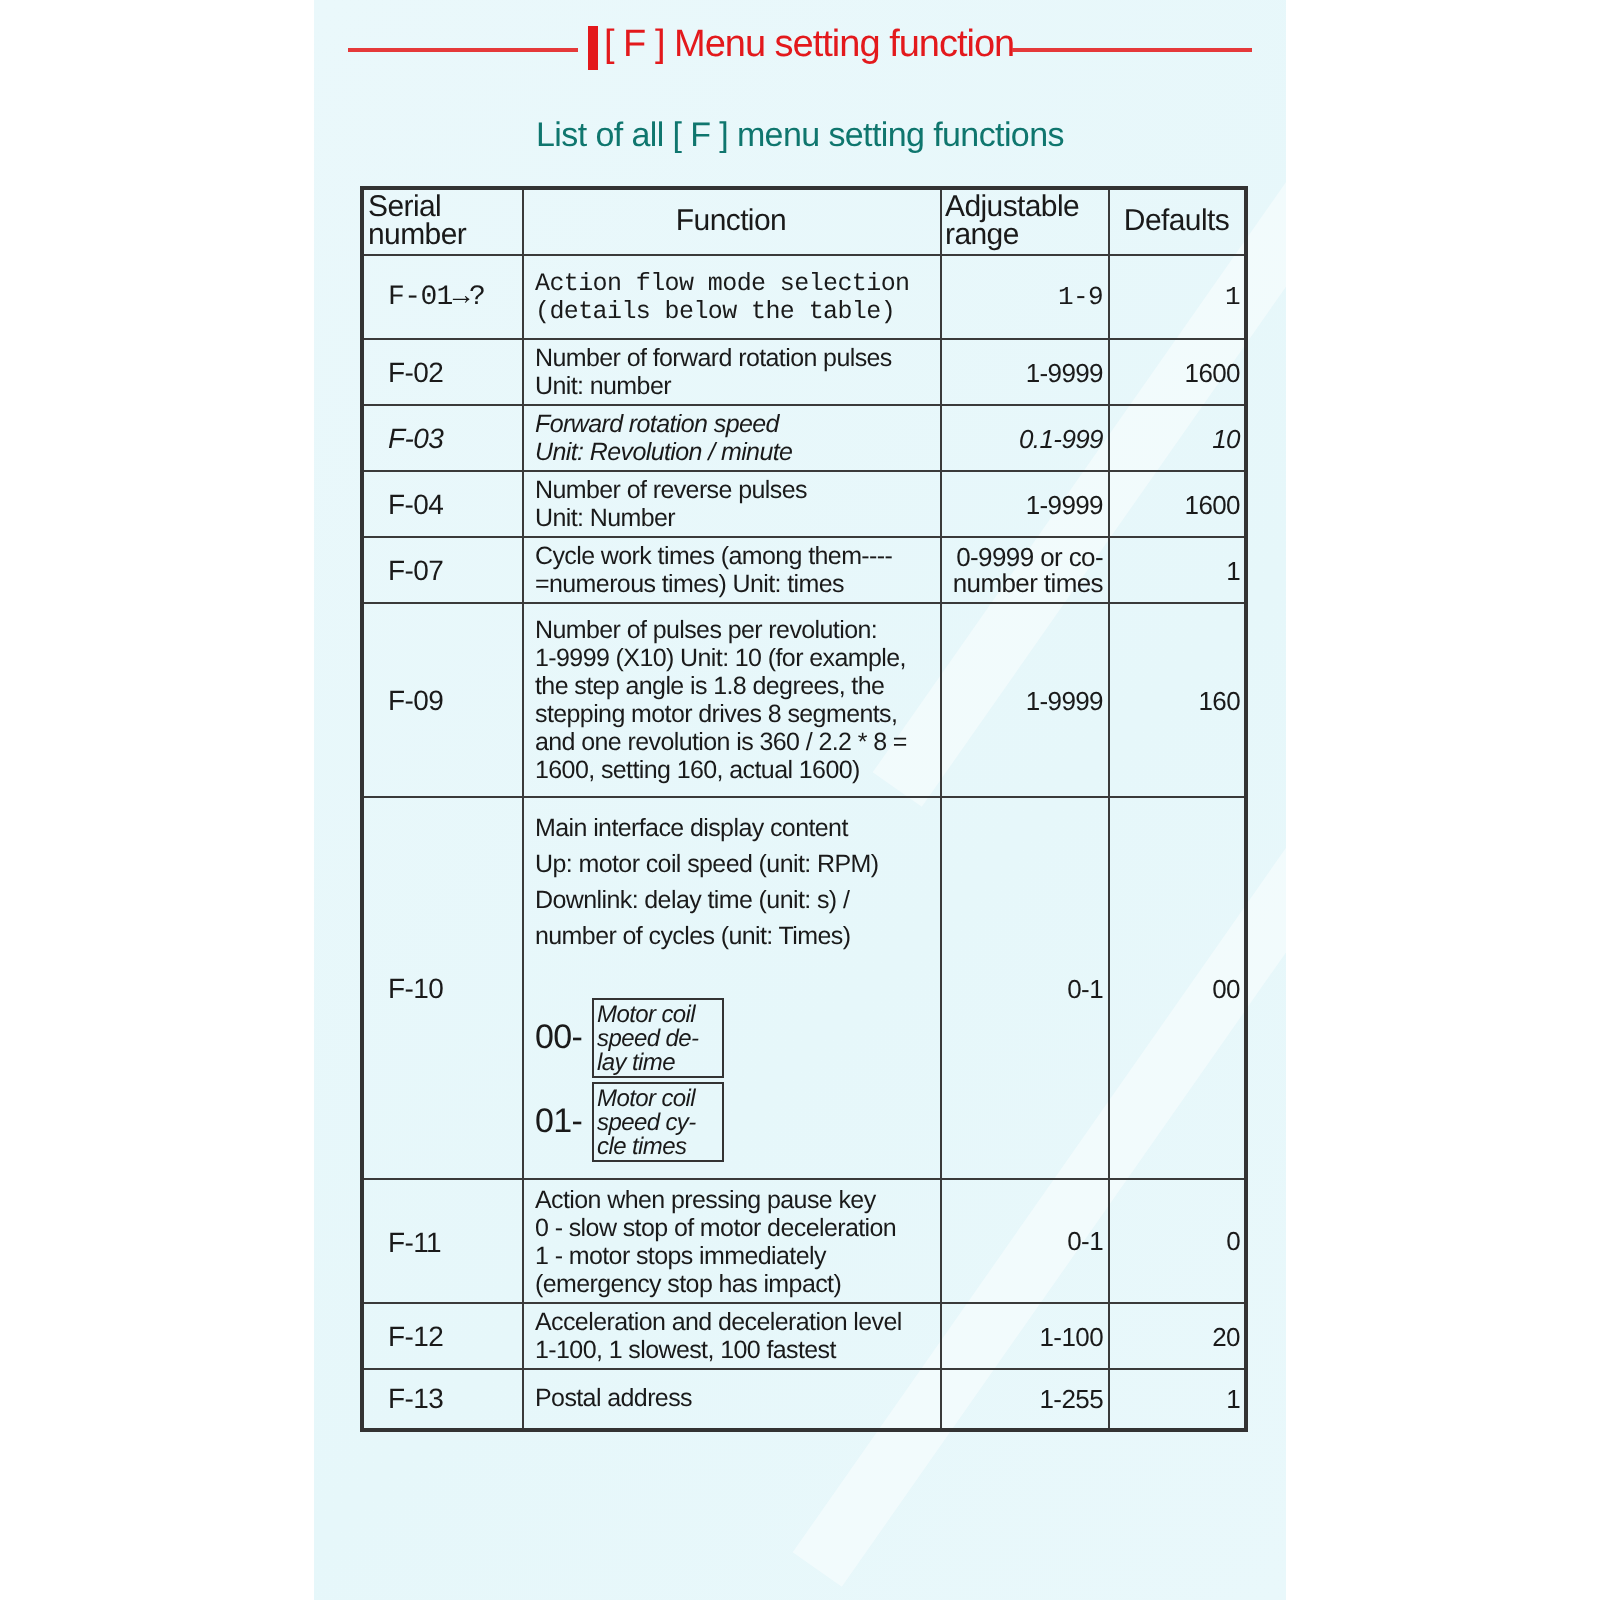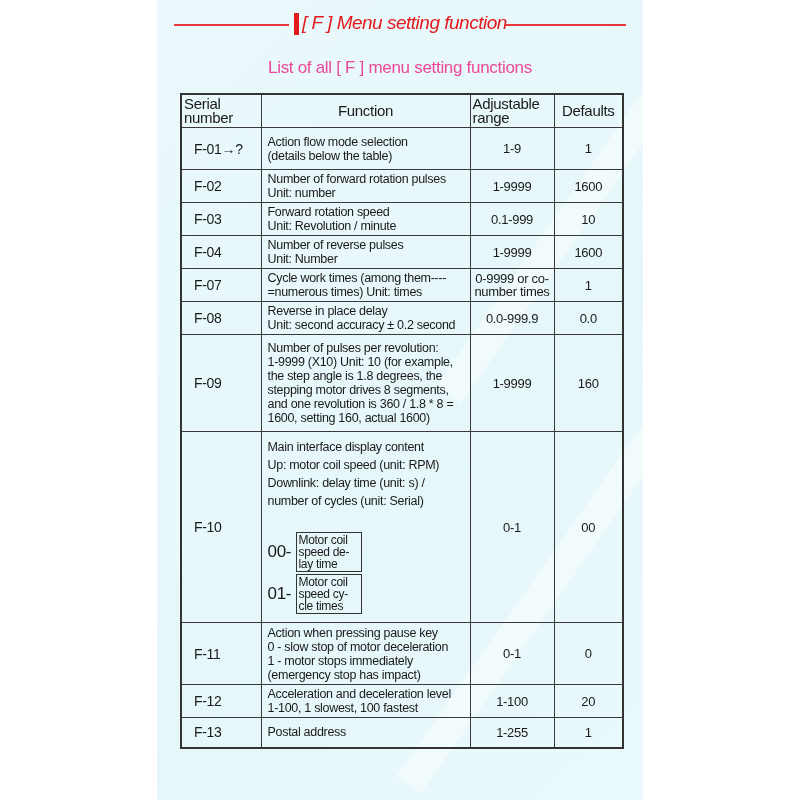--- a/index.html
+++ b/index.html
@@ -2,41 +2,41 @@
 <html><head>
 <meta charset="utf-8">
 <style>
   html, body { margin:0; padding:0; }
   body { width:800px; height:800px; background:#ffffff; position:relative; overflow:hidden;
          font-family:"Liberation Sans", "DejaVu Sans", sans-serif; color:#1a1a1a; }
   .panel { position:absolute; left:157px; top:0; width:486px; height:800px;
            background:linear-gradient(135deg,#eaf8fb 0%,#e6f7fa 60%,#e9f8fb 100%); overflow:hidden; }
   .panel .streak { position:absolute; width:30px; height:500px; background:rgba(255,255,255,0.45);
            transform:rotate(35deg); }
-  .title-row { position:absolute; left:174px; top:10px; width:452px; height:30px;font-style:italic; }
+  .title-row { position:absolute; left:174px; top:10px; width:452px; height:30px; }
   .title-line { position:absolute; top:14px; height:1.5px; background:#e5393a; }
   .title-line.l { left:0; width:115px; }
   .title-line.r { right:0; width:120px; }
   .title-bar { position:absolute; left:120px; top:3px; width:5px; height:22px; background:#e3191c; }
   .title-text { position:absolute; left:128px; top:2px; font-size:19px; color:#e3191c; letter-spacing:-0.5px; white-space:nowrap; }
-  .subtitle { position:absolute; left:157px; width:486px; top:58px; text-align:center; font-size:17px; color:#ec4899; letter-spacing:-0.3px; }
+  .subtitle { position:absolute; left:157px; width:486px; top:58px; text-align:center; font-size:17px; color:#0f766e; letter-spacing:-0.3px; }
 
   table.menu { position:absolute; left:180px; top:93px; width:442px; border-collapse:collapse;
                border:2px solid #333; table-layout:fixed; font-size:12.5px; letter-spacing:-0.3px; }
   table.menu td, table.menu th { border:1.3px solid #3a3a3a; padding:2px; vertical-align:middle; }
   table.menu th { font-weight:normal; font-size:15px; line-height:14px; }
   th.c-serial { text-align:left; padding-left:12px; }
   .c-serial-cell { text-align:left; padding-left:12px !important; font-size:14px; }
   .c-func-cell { text-align:left; padding-left:6px !important; line-height:14px; }
-  .c-range-cell, .c-def-cell { text-align:center; font-size:13px; }
+  .c-range-cell, .c-def-cell { text-align:right; font-size:13px; }
   th.c-range { text-align:left; padding-left:4px; }
   .ln { display:block; }
   .boxrow { display:flex; align-items:center; margin-top:2px; }
   .boxrow .prefix { width:28px; padding-left:0px; font-size:17px; }
-  .box { border:1.3px solid #333; width:60px; padding:1px 2px; line-height:12px; font-size:12px; }
+  .box { border:1.3px solid #333; width:60px; padding:1px 2px; line-height:12px; font-size:12px;font-style:italic; }
 </style>
 </head>
 <body>
 
 <div class="panel">
   <div class="streak" style="left:420px; top:-60px;"></div>
   <div class="streak" style="left:380px; top:330px;"></div>
 </div>
 
 <div class="title-row">
@@ -63,39 +63,39 @@
       </th>
       <th>Function</th>
       <th class="c-range">
         <span class="ln">Adjustable</span>
         <span class="ln">range</span>
       </th>
       <th>Defaults</th>
     </tr>
   </thead>
   <tbody id="tbody">
-      <tr style="height: 42px;">
+      <tr style="height: 42px; font-family: Liberation Mono, monospace;">
         <td class="c-serial-cell">F-01→?</td>
         <td class="c-func-cell">
           <span class="ln">Action flow mode selection</span>
           <span class="ln">(details below the table)</span>
         </td>
         <td class="c-range-cell">1-9</td>
         <td class="c-def-cell">1</td>
       </tr>
       <tr style="height: 31px; margin-top: 28px;">
         <td class="c-serial-cell">F-02</td>
         <td class="c-func-cell">
           <span class="ln">Number of forward rotation pulses</span>
           <span class="ln">Unit: number</span>
         </td>
         <td class="c-range-cell">1-9999</td>
         <td class="c-def-cell">1600</td>
       </tr>
-      <tr style="height: 32px;">
+      <tr style="height: 32px; font-style: italic;">
         <td class="c-serial-cell">F-03</td>
         <td class="c-func-cell">
           <span class="ln">Forward rotation speed</span>
           <span class="ln">Unit: Revolution / minute</span>
         </td>
         <td class="c-range-cell">0.1-999</td>
         <td class="c-def-cell">10</td>
       </tr>
       <tr style="height: 33px;">
         <td class="c-serial-cell">F-04</td>
@@ -111,49 +111,40 @@
         <td class="c-func-cell">
           <span class="ln">Cycle work times (among them----</span>
           <span class="ln">=numerous times)  Unit: times</span>
         </td>
         <td class="c-range-cell" style="line-height: 13px;">
           <span class="ln">0-9999 or co-</span>
           <span class="ln">number times</span>
         </td>
         <td class="c-def-cell">1</td>
       </tr>
-      <tr style="height: 24px;">
-        <td class="c-serial-cell">F-08</td>
-        <td class="c-func-cell">
-          <span class="ln">Reverse in place delay</span>
-          <span class="ln">Unit: second accuracy ± 0.2 second</span>
-        </td>
-        <td class="c-range-cell">0.0-999.9</td>
-        <td class="c-def-cell">0.0</td>
-      </tr>
       <tr style="height: 97px;">
         <td class="c-serial-cell">F-09</td>
         <td class="c-func-cell">
           <span class="ln">Number of pulses per revolution:</span>
           <span class="ln">1-9999 (X10) Unit: 10 (for example,</span>
           <span class="ln">the step angle is 1.8 degrees, the</span>
           <span class="ln">stepping motor drives 8 segments,</span>
-          <span class="ln">and one revolution is 360 / 1.8 * 8 =</span>
+          <span class="ln">and one revolution is 360 / 2.2 * 8 =</span>
           <span class="ln">1600, setting 160, actual 1600)</span>
         </td>
         <td class="c-range-cell">1-9999</td>
         <td class="c-def-cell">160</td>
       </tr>
       <tr style="height: 191px;">
         <td class="c-serial-cell">F-10</td>
         <td class="c-func-cell">
           <span class="ln">Main interface display content</span>
           <span class="ln" style="margin-top: 4px;">Up: motor coil speed (unit: RPM)</span>
           <span class="ln" style="margin-top: 4px;">Downlink: delay time (unit: s) /</span>
-          <span class="ln" style="margin-top: 4px;">number of cycles (unit: Serial)</span>
+          <span class="ln" style="margin-top: 4px;">number of cycles (unit: Times)</span>
           <div style="height: 22px;"></div>
           <div class="boxrow">
             <span class="prefix">00-</span>
             <div class="box">
               <span class="ln">Motor coil</span>
               <span class="ln">speed de-</span>
               <span class="ln">lay time</span>
             </div>
           </div>
           <div class="boxrow">

